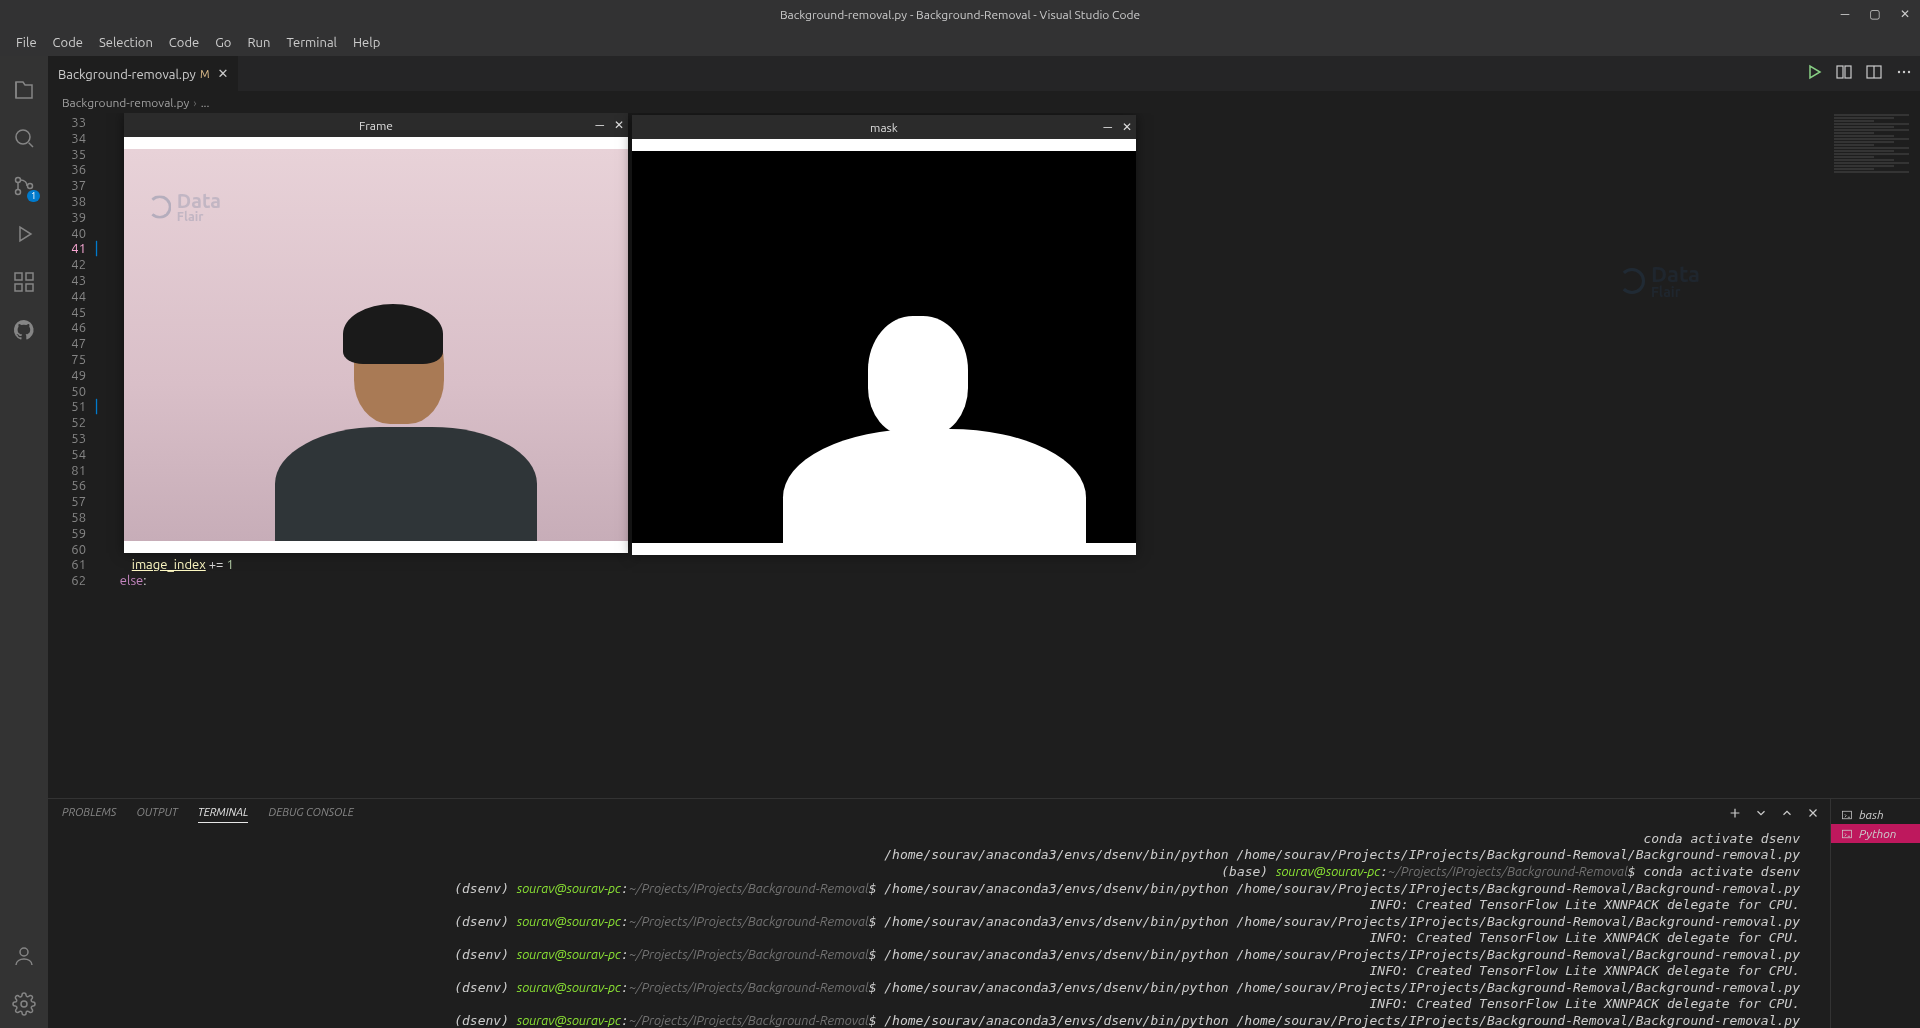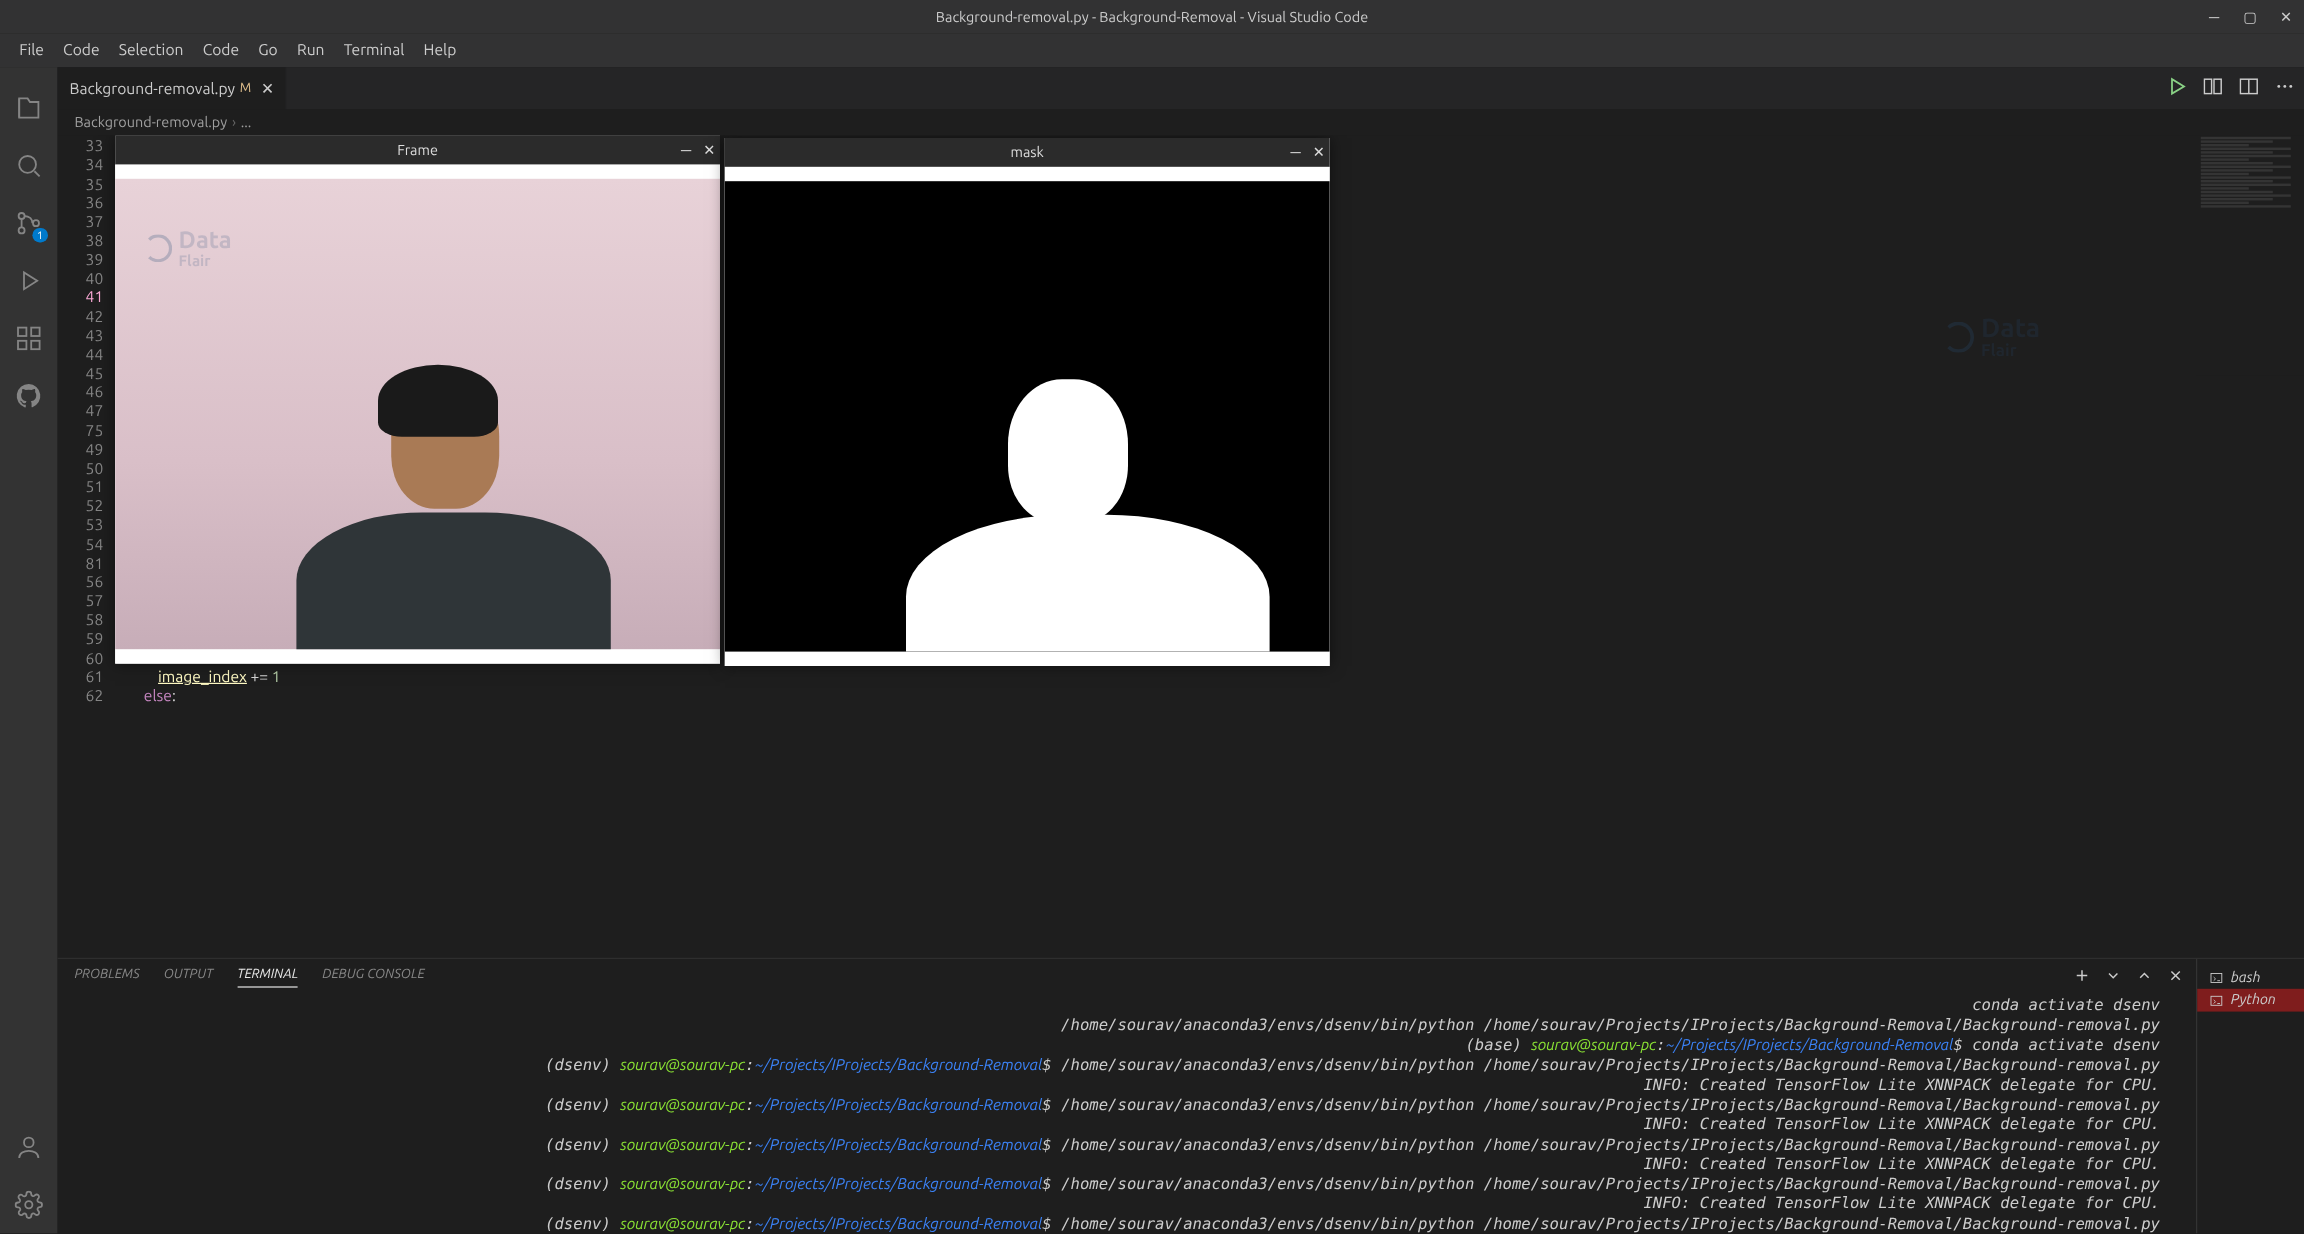--- a/index.html
+++ b/index.html
@@ -46,21 +46,21 @@
 .codearea .num { color: #b5cea8; }
 
 
 .minimap { position: absolute; top: 0; right: 0; width: 90px; height: 200px; background: #1e1e1e; opacity: 0.6; }
 .minimap div { height: 2px; margin: 1px 4px; background: #444; }
 .minimap div.l2 { width: 60px; }
 .minimap div.l3 { width: 40px; }
 .minimap div.l1 { width: 75px; }
 
 
-.oswin { position: absolute; background: #fff; box-shadow: 0 0 12px rgba(0,0,0,.5); }
+.oswin { position: absolute; background: #fff; box-shadow: 0 0 12px rgba(0,0,0,.5); margin-left: 28px; }
 .oswin .wtitle { height: 24px; background: #2b2b2b; color: #ddd; font-size: 12px; display: flex; align-items: center; justify-content: center; position: relative; }
 .oswin .wtitle .wctl { position: absolute; right: 4px; display: flex; gap: 10px; font-size: 12px; }
 .oswin .wtitle .wctl span { cursor: pointer; }
 .oswin .wbody { background: #fff; }
 
 #win-frame { top: 0; left: 48px; width: 504px; }
 #win-frame .wbody { height: 416px; display: flex; flex-direction: column; }
 #win-frame .photozone { flex: 1; background: linear-gradient(180deg, #e8d2d8 0%, #d9bfc8 60%, #c7adb8 100%); margin: 12px 0; position: relative; }
 .photozone .person { position: absolute; left: 30%; bottom: 0; width: 52%; height: 58%; }
 .photozone .person .head { position: absolute; top: 0; left: 30%; width: 90px; height: 110px; background: #a97a55; border-radius: 45% 45% 40% 40%; }
@@ -85,25 +85,25 @@
 .panel { height: 230px; background: #1e1e1e; border-top: 1px solid #333; display: flex; font-style: italic; }
 .panelmain { flex: 1; display: flex; flex-direction: column; }
 .paneltabs { height: 30px; display: flex; align-items: center; padding-left: 14px; gap: 20px; font-size: 11px; color: #888; }
 .paneltabs .pt { cursor: pointer; text-transform: uppercase; padding-bottom: 4px; }
 .paneltabs .pt.active { color: #e7e7e7; border-bottom: 1px solid #e7e7e7; }
 .paneltabs .pactions { margin-left: auto; display: flex; gap: 12px; padding-right: 10px; color: #ccc; }
 .paneltabs .pactions svg { width: 14px; height: 14px; }
 
 .termbody { flex: 1; font-family: 'Consolas','DejaVu Sans Mono',monospace; font-size: 13px; line-height: 16px; padding: 2px 30px; overflow: hidden; white-space: pre; color: #cccccc; text-align: right; }
 .termbody .g { color: #8ae234; }
-.termbody .b { color: #3b82f6; }
+.termbody .b { color: #737373; }
 
 .panelside { width: 90px; border-left: 1px solid #333; font-size: 12px; padding-top: 6px; }
 .panelside .pitem { padding: 3px 10px; display: flex; align-items: center; gap: 6px; cursor: pointer; }
-.panelside .pitem.active { background: #7f1d1d; align-items: flex-end; }
+.panelside .pitem.active { background: #be185d; align-items: flex-end; }
 .panelside .pitem svg{ width:12px;height:12px;}
 
 </style>
 </head>
 <body>
 
 <div class="titlebar">
   <span>Background-removal.py - Background-Removal - Visual Studio Code</span>
   <div class="winctl">
     <div>─</div>

